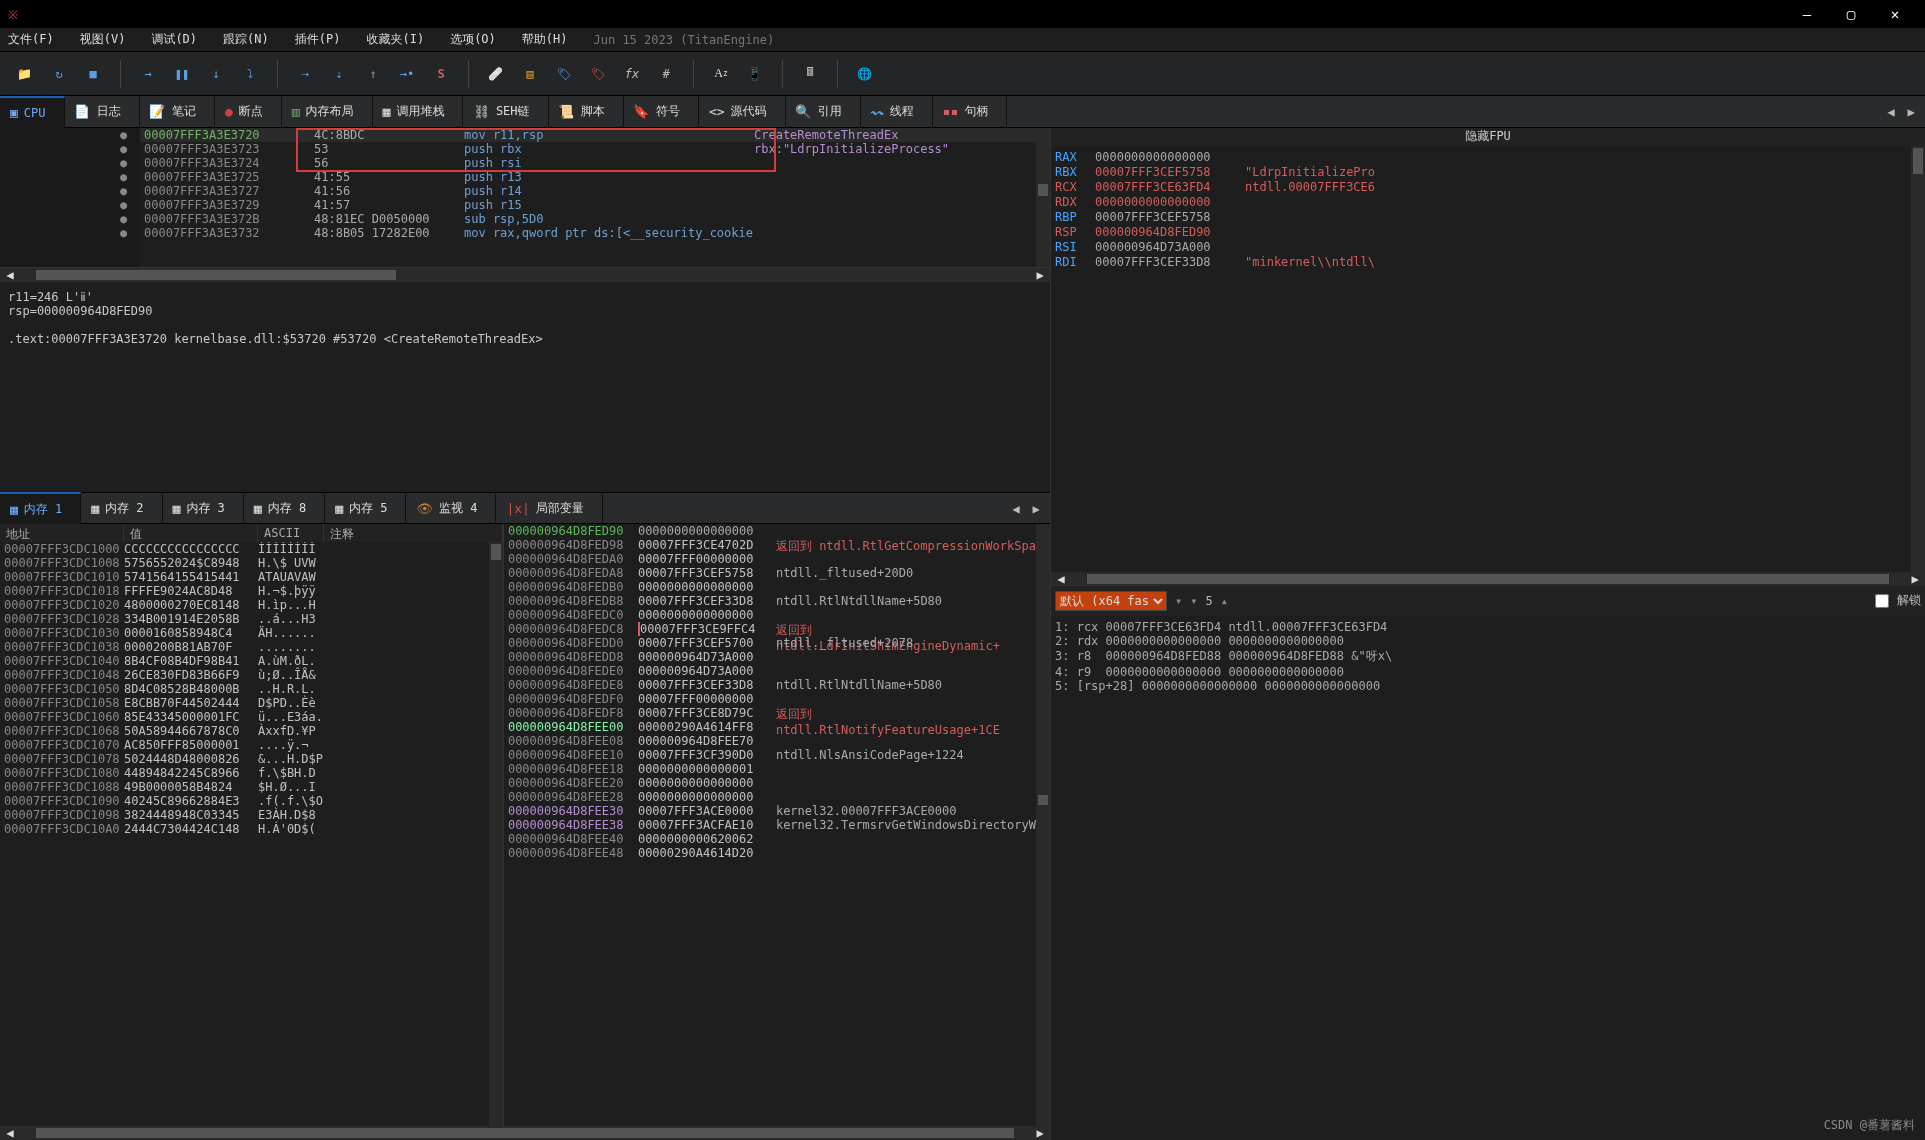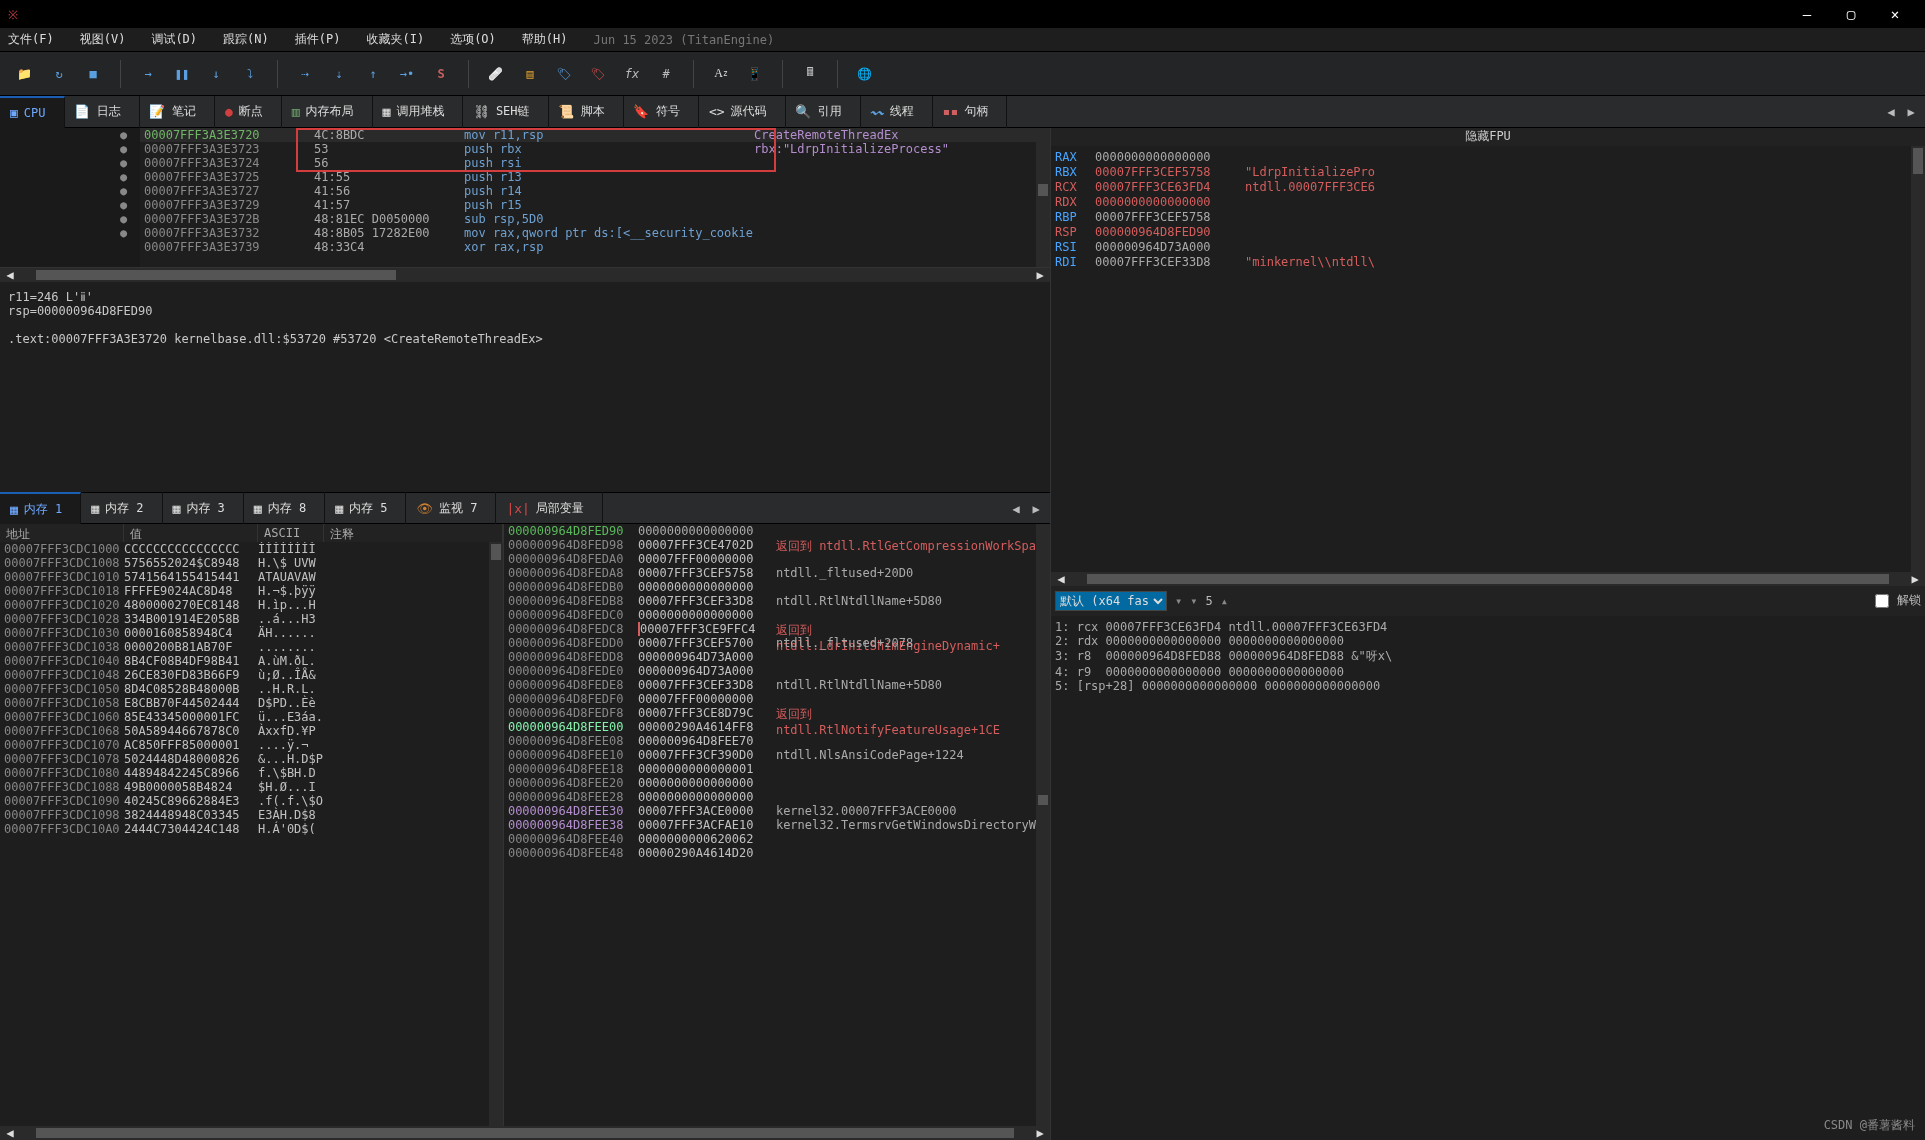--- a/index.html
+++ b/index.html
@@ -54,21 +54,21 @@
 .dumprow .v{width:134px;color:#c0c0c0;}
 .dumprow .s{width:66px;color:#c0c0c0;}
 .reg{flex:1;display:flex;flex-direction:column;}
 .regttl{height:18px;text-align:center;color:#ccc;background:#222;}
 .regrows{flex:1;padding:4px;}
 .regrow{display:flex;height:15px;font-size:12px;}
 .regrow .rn{width:40px;color:#47a4ff;}  
 .regrow .rv{width:150px;}
 .regrow .rc{flex:1;}
 .argsbar{height:30px;background:#222;display:flex;align-items:center;padding:4px;gap:8px;color:#bbb;}
-.argsbar select{background:#0369a1;color:#ddd;border:1px solid #444;height:20px;}
+.argsbar select{background:#c2410c;color:#ddd;border:1px solid #444;height:20px;}
 .argsbar input[type=checkbox]{width:14px;height:14px;}
 .arglist{padding:4px;white-space:pre;font-size:12px;color:#aaa;}
 .midsplit{display:flex;flex:1;}
 .stack{flex:1;display:flex;border-left:1px solid #333;}
 .stackrows{flex:1;}
 .strow{display:flex;height:14px;font-size:12px;}
 .strow .sa{width:134px;color:#888;padding-left:4px;}
 .strow .sv{width:134px;color:#c0c0c0;}
 .strow .sc{flex:1;color:#aaa;padding-left:4px;}
 .watermark{position:fixed;right:10px;bottom:6px;color:#888;font-size:12px;}
@@ -207,21 +207,20 @@
         <div class="dl" id="dlist">
           <div class="redbox"></div>
         <div class="drow sel"><span class="addr">00007FFF3A3E3720</span><span class="by">4C:8BDC</span><span class="ins">mov r11,rsp</span><span class="cm">CreateRemoteThreadEx</span></div>
             <div class="drow"><span class="addr">00007FFF3A3E3723</span><span class="by">53</span><span class="ins">push rbx</span><span class="cm">rbx:"LdrpInitializeProcess"</span></div>
             <div class="drow"><span class="addr">00007FFF3A3E3724</span><span class="by">56</span><span class="ins">push rsi</span><span class="cm"></span></div>
             <div class="drow"><span class="addr">00007FFF3A3E3725</span><span class="by">41:55</span><span class="ins">push r13</span><span class="cm"></span></div>
             <div class="drow"><span class="addr">00007FFF3A3E3727</span><span class="by">41:56</span><span class="ins">push r14</span><span class="cm"></span></div>
             <div class="drow"><span class="addr">00007FFF3A3E3729</span><span class="by">41:57</span><span class="ins">push r15</span><span class="cm"></span></div>
             <div class="drow"><span class="addr">00007FFF3A3E372B</span><span class="by">48:81EC D0050000</span><span class="ins">sub rsp,5D0</span><span class="cm"></span></div>
             <div class="drow"><span class="addr">00007FFF3A3E3732</span><span class="by">48:8B05 17282E00</span><span class="ins">mov rax,qword ptr ds:[&lt;__security_cookie</span><span class="cm"></span></div>
-            <div class="drow"><span class="addr">00007FFF3A3E3739</span><span class="by">48:33C4</span><span class="ins">xor rax,rsp</span><span class="cm"></span></div>
           </div>
         <div class="scrv">
             <div class="sthumb" style="top:40%;height:12px;"></div>
           </div>
       </div>
       <div class="hscroll">
           <span class="chev">◀</span>
           <div class="thumb" style="max-width:360px;"></div>
           <div style="flex:1"></div>
           <span class="chev">▶</span>
@@ -248,21 +247,21 @@
         <div class="tab">
             <span class="ic">▦</span>
             <span>内存 8</span>
           </div>
         <div class="tab">
             <span class="ic">▦</span>
             <span>内存 5</span>
           </div>
         <div class="tab">
             <span class="ic" style="color:#d08030">👁</span>
-            <span>监视 7</span>
+            <span>监视 4</span>
           </div>
         <div class="tab">
             <span class="ic" style="color:#d04a4a">|x|</span>
             <span>局部变量</span>
           </div>
         <div class="tabctl">
             <div>◀</div>
             <div>▶</div>
           </div>
       </div>

